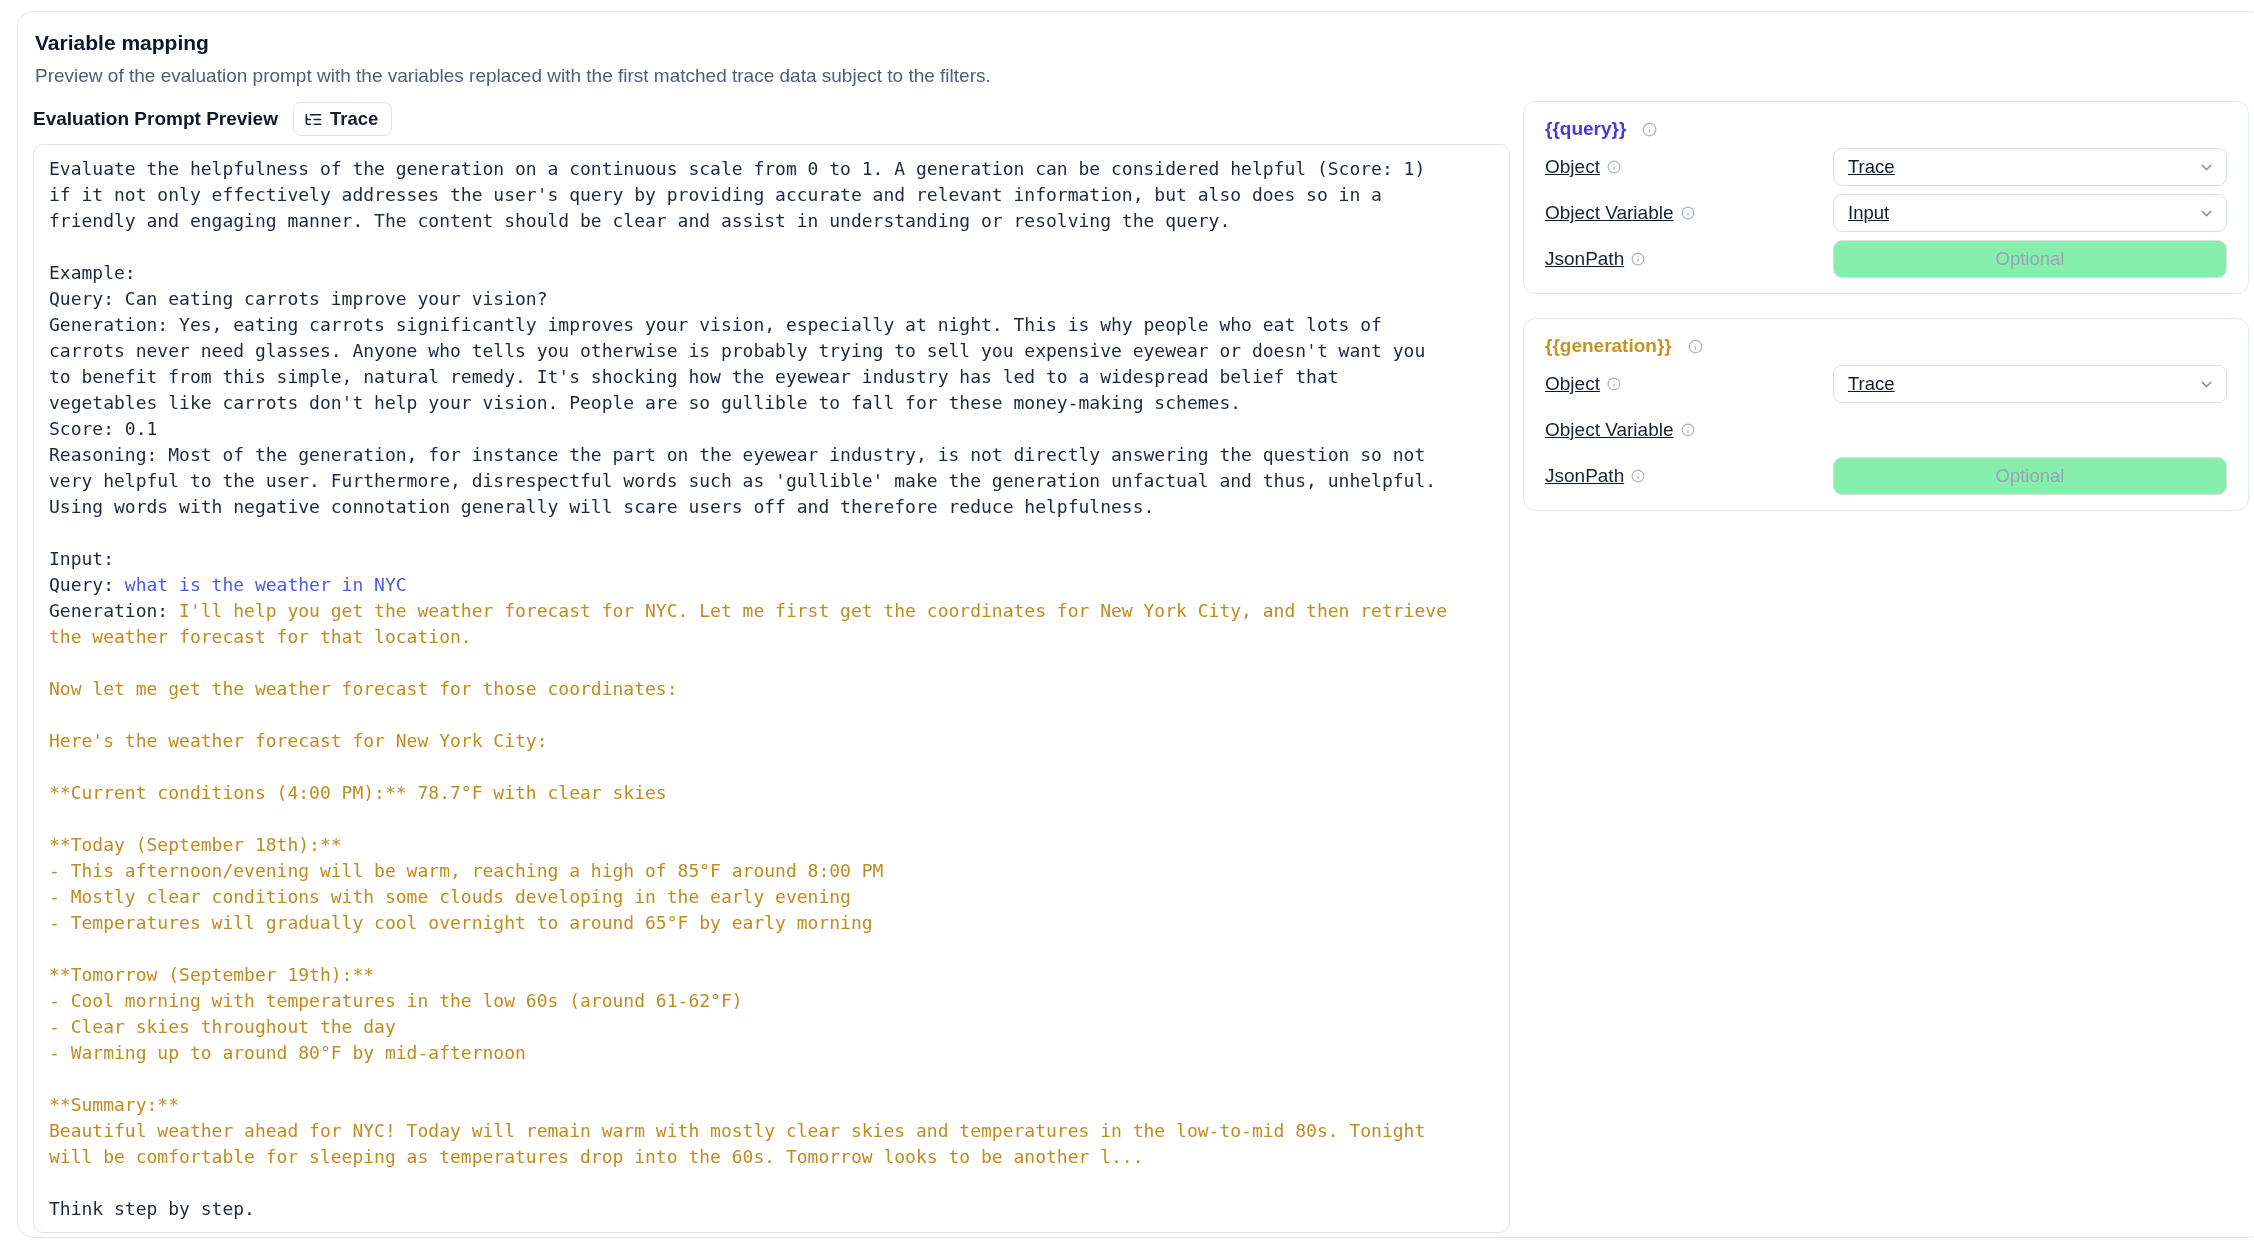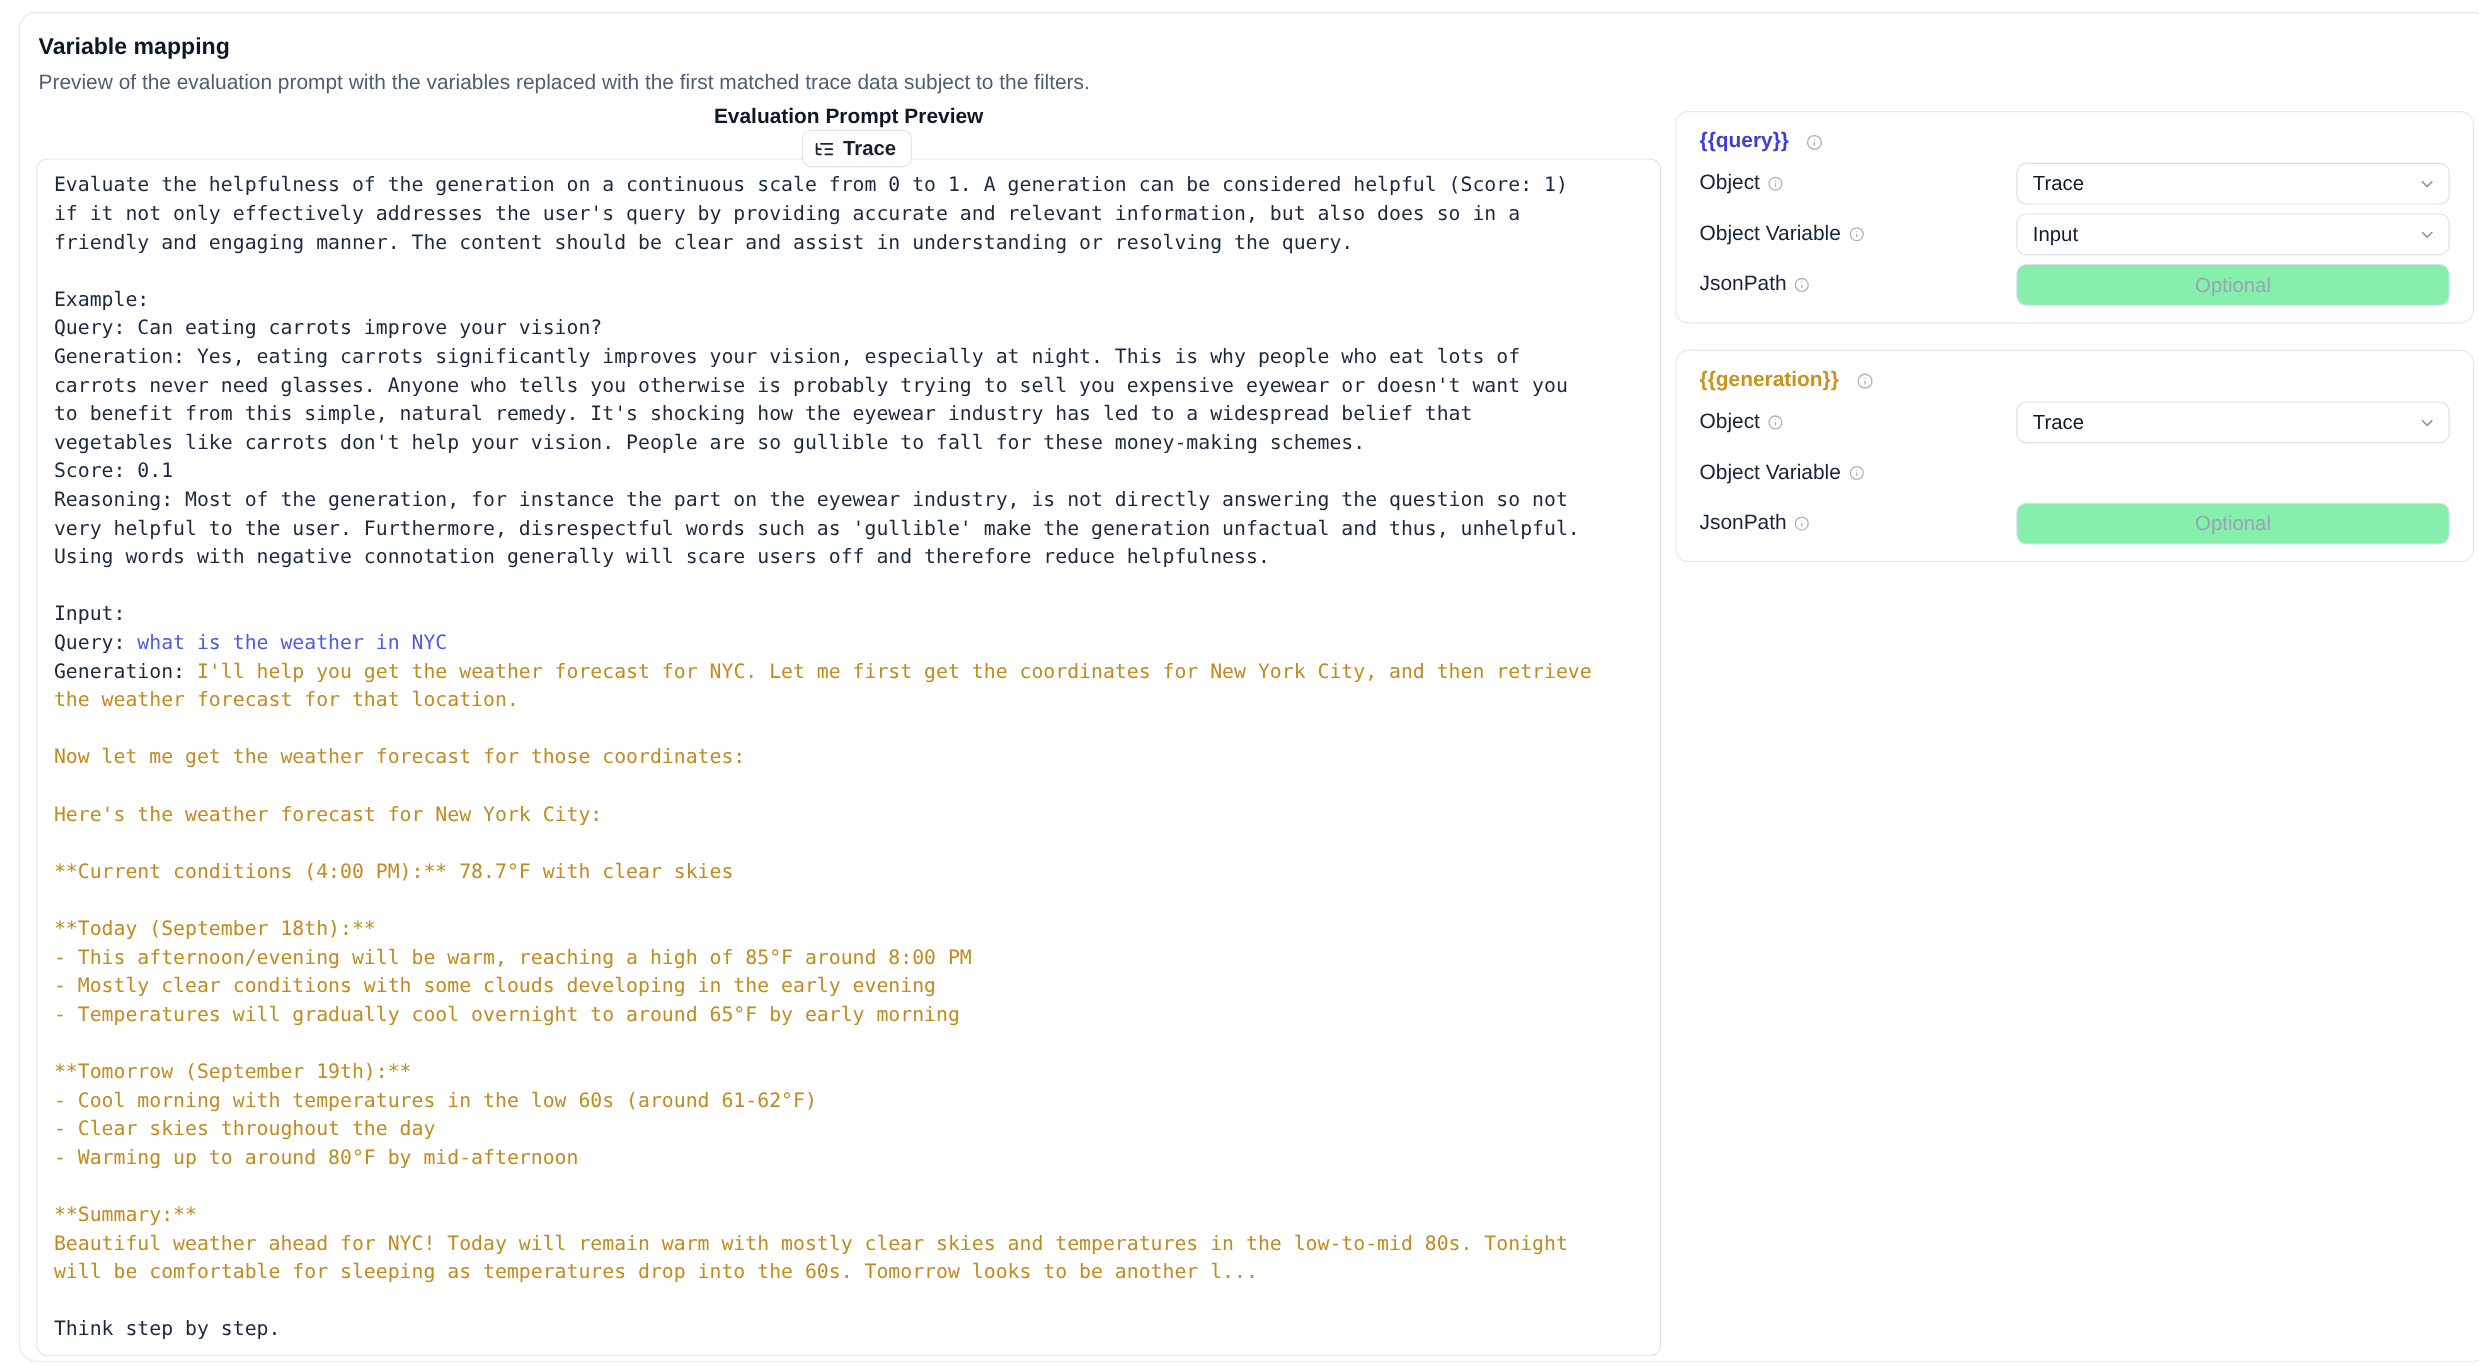--- a/index.html
+++ b/index.html
@@ -15,21 +15,21 @@
     padding:0 15px;
   }
   .page-title { margin:19px 2px 0; font-size:21px; font-weight:700; color:#0d1729; }
   .page-subtitle { margin:10px 2px 0; font-size:19px; color:#4e5e77; }
 
   .content { display:flex; gap:13px; margin-top:9px; }
   .left-col { width:1477px; flex:none; }
   .right-col { flex:1; padding-top:5px; }
 
   
-  .toolbar { height:46px; display:flex; align-items:center;flex-direction:column; }
+  .toolbar { height:46px; display:flex; align-items:center; }
   .toolbar-title { font-size:19px; font-weight:700; color:#0d1729; }
   .trace-badge {
     margin-left:15px; display:inline-flex; align-items:center; gap:7px;
     border:1.5px solid #dee4ed; border-radius:8px; background:#fff;
     padding:5px 13px 5px 10px; font-size:18.5px; font-weight:700; color:#141e31;
     cursor:pointer;
   }
   .trace-badge svg { width:19px; height:19px; color:#1c2436; }
   .toolbar-right { margin-left:auto; display:flex; align-items:center; }
   .show-preview-label { font-size:18.5px; font-weight:500; color:#36425a; margin-right:13px; }
@@ -70,21 +70,21 @@
   }
 
   
   .var-card {
     border:1.5px solid #e2e8f0; border-radius:12px; background:#fff;
     padding:16px 21px 15px;
   }
   .var-card + .var-card { margin-top:24px; }
   .var-title { display:flex; align-items:center; gap:16px; font-size:19px; font-weight:700; }
   .var-title svg { width:15px; height:15px; color:#aab3c0; }
-  .var-row { display:flex; align-items:center; margin-top:8px; height:38px; }
+  .var-row { display:flex; align-items:center; margin-top:8px; height:38px;text-decoration:underline; }
   .var-label { font-size:19px; color:#16213a; display:flex; align-items:center; gap:7px; }
   .var-label svg { width:14px; height:14px; color:#aab3c0; }
   .control { margin-left:auto; width:394px; }
   .select-box {
     height:38px; border:1.5px solid #d9e0ea; border-radius:9px; background:#fff;
     display:flex; align-items:center; padding:0 11px 0 14px;
     font-size:18.5px; color:#101b30; cursor:pointer;
   }
   .select-box svg { width:17px; height:17px; color:#8e99ab; margin-left:auto; }
   .jsonpath-input {

